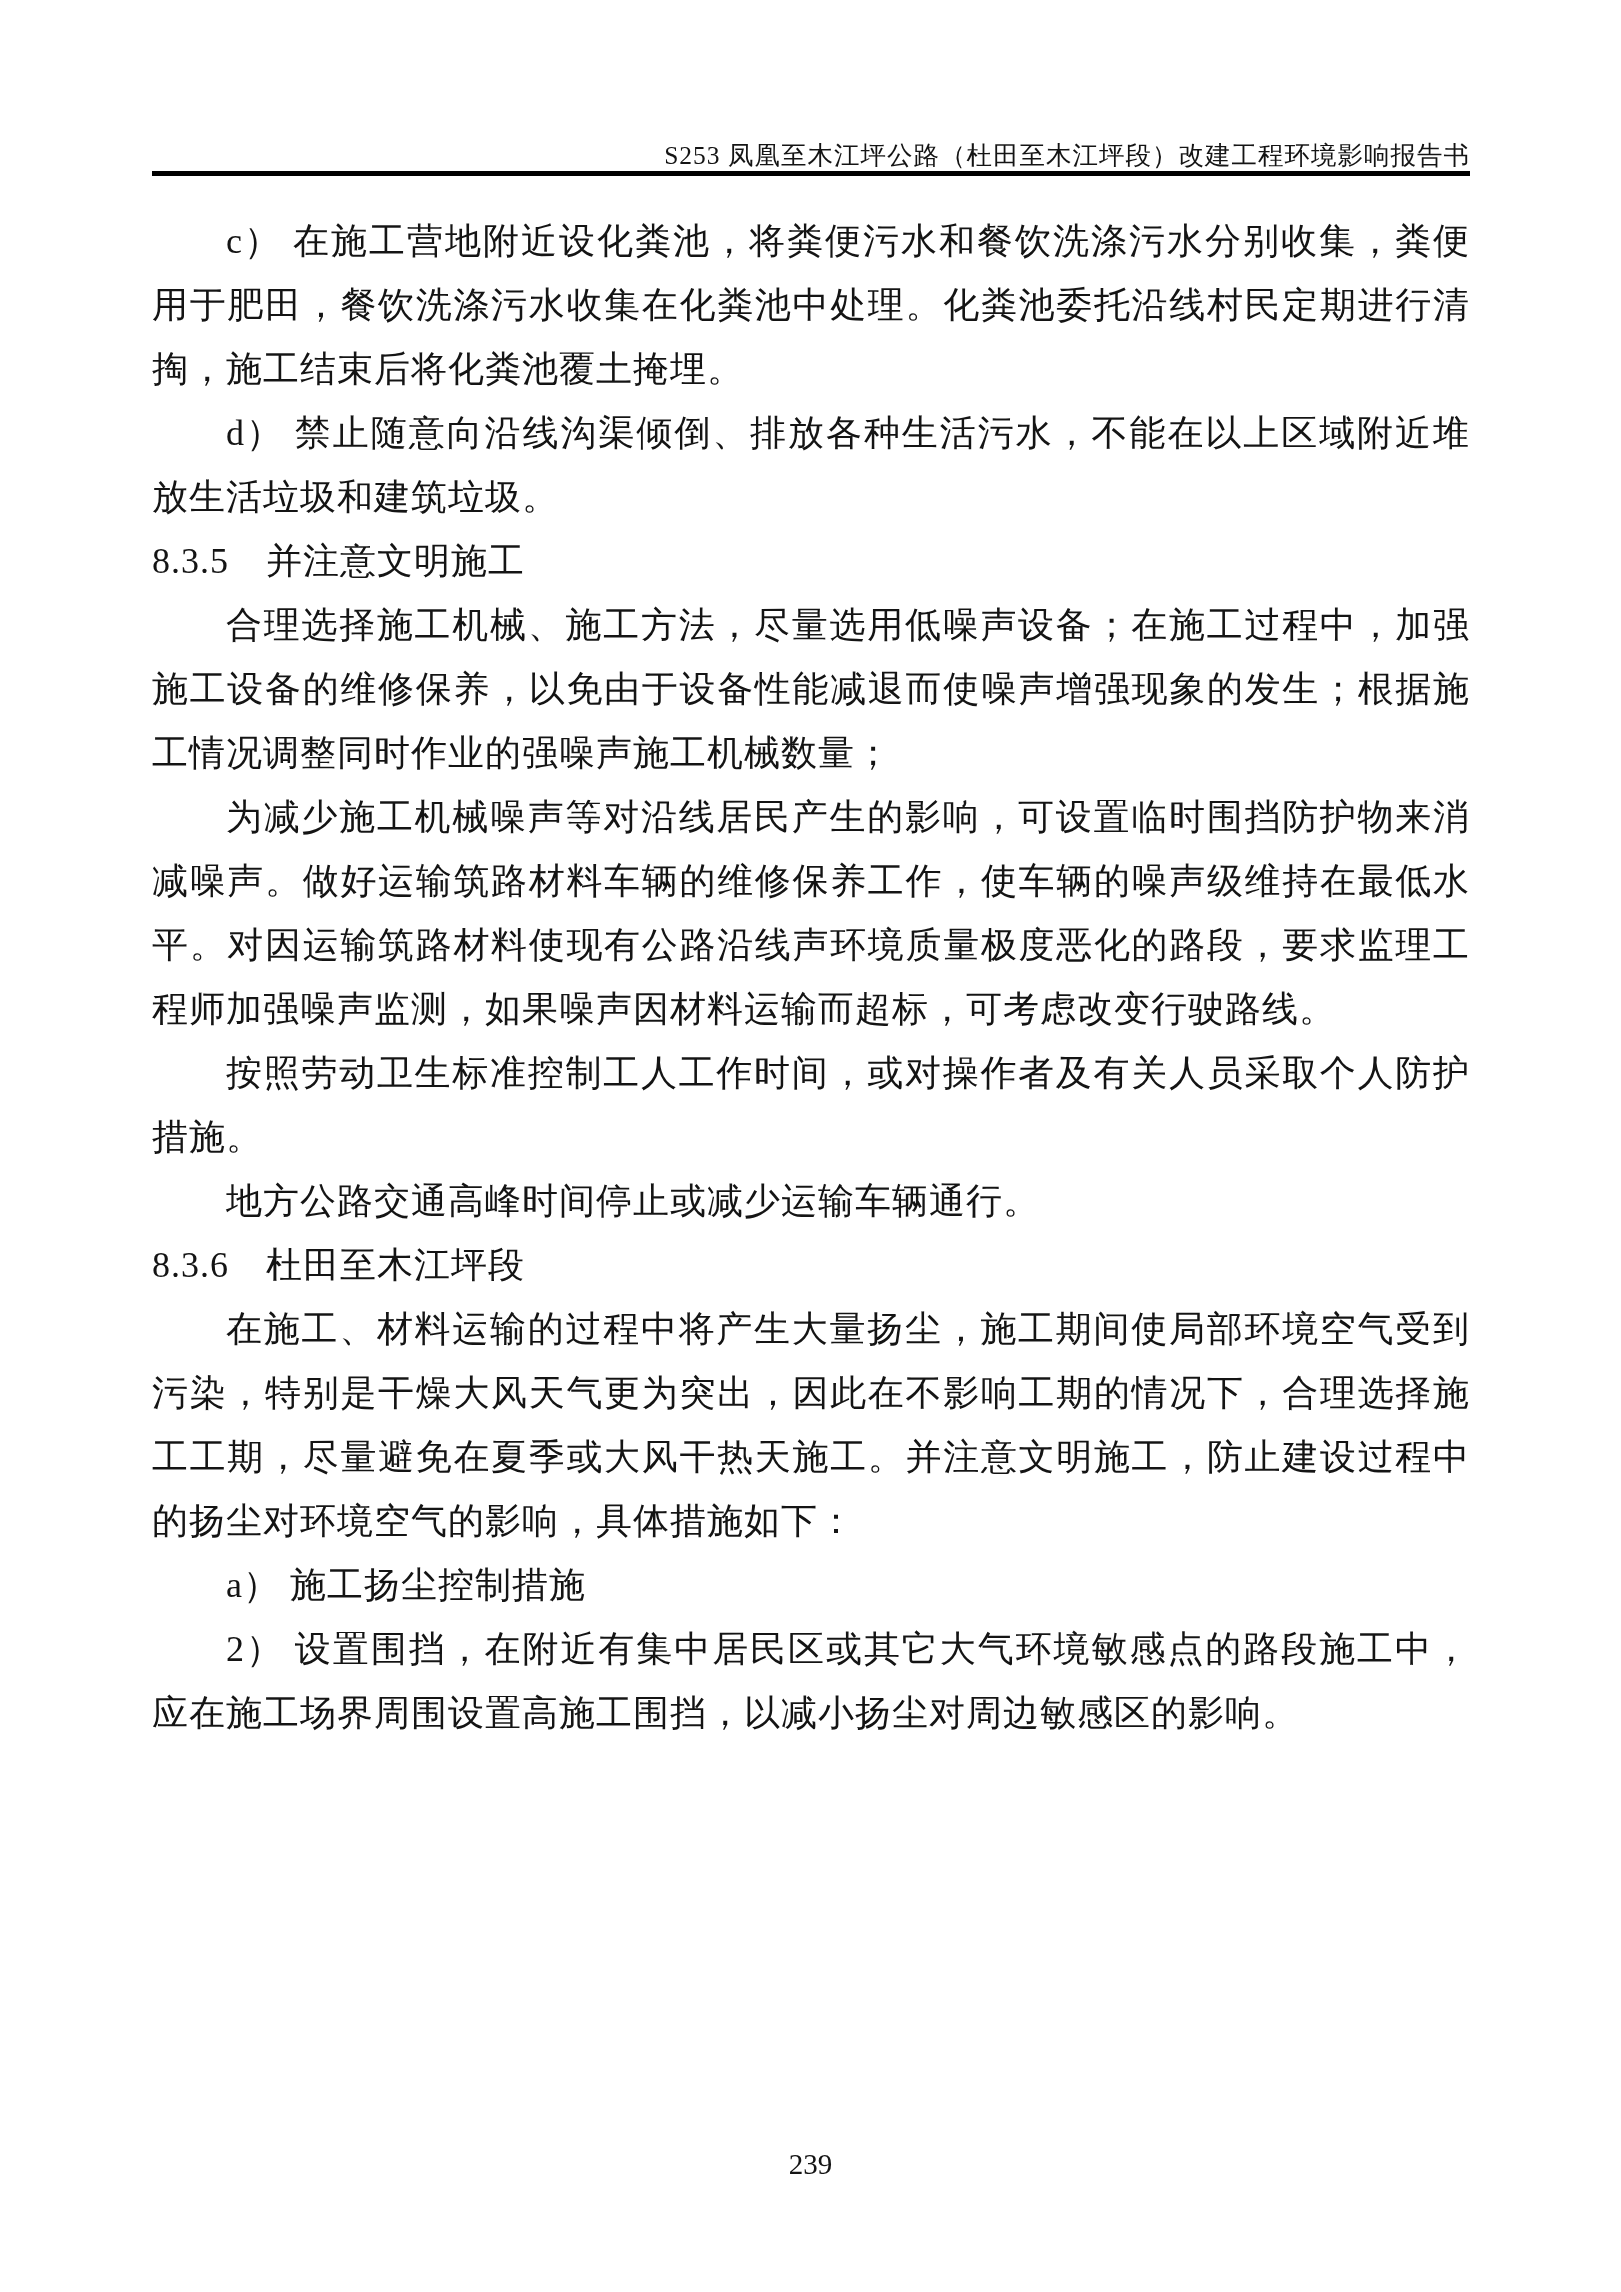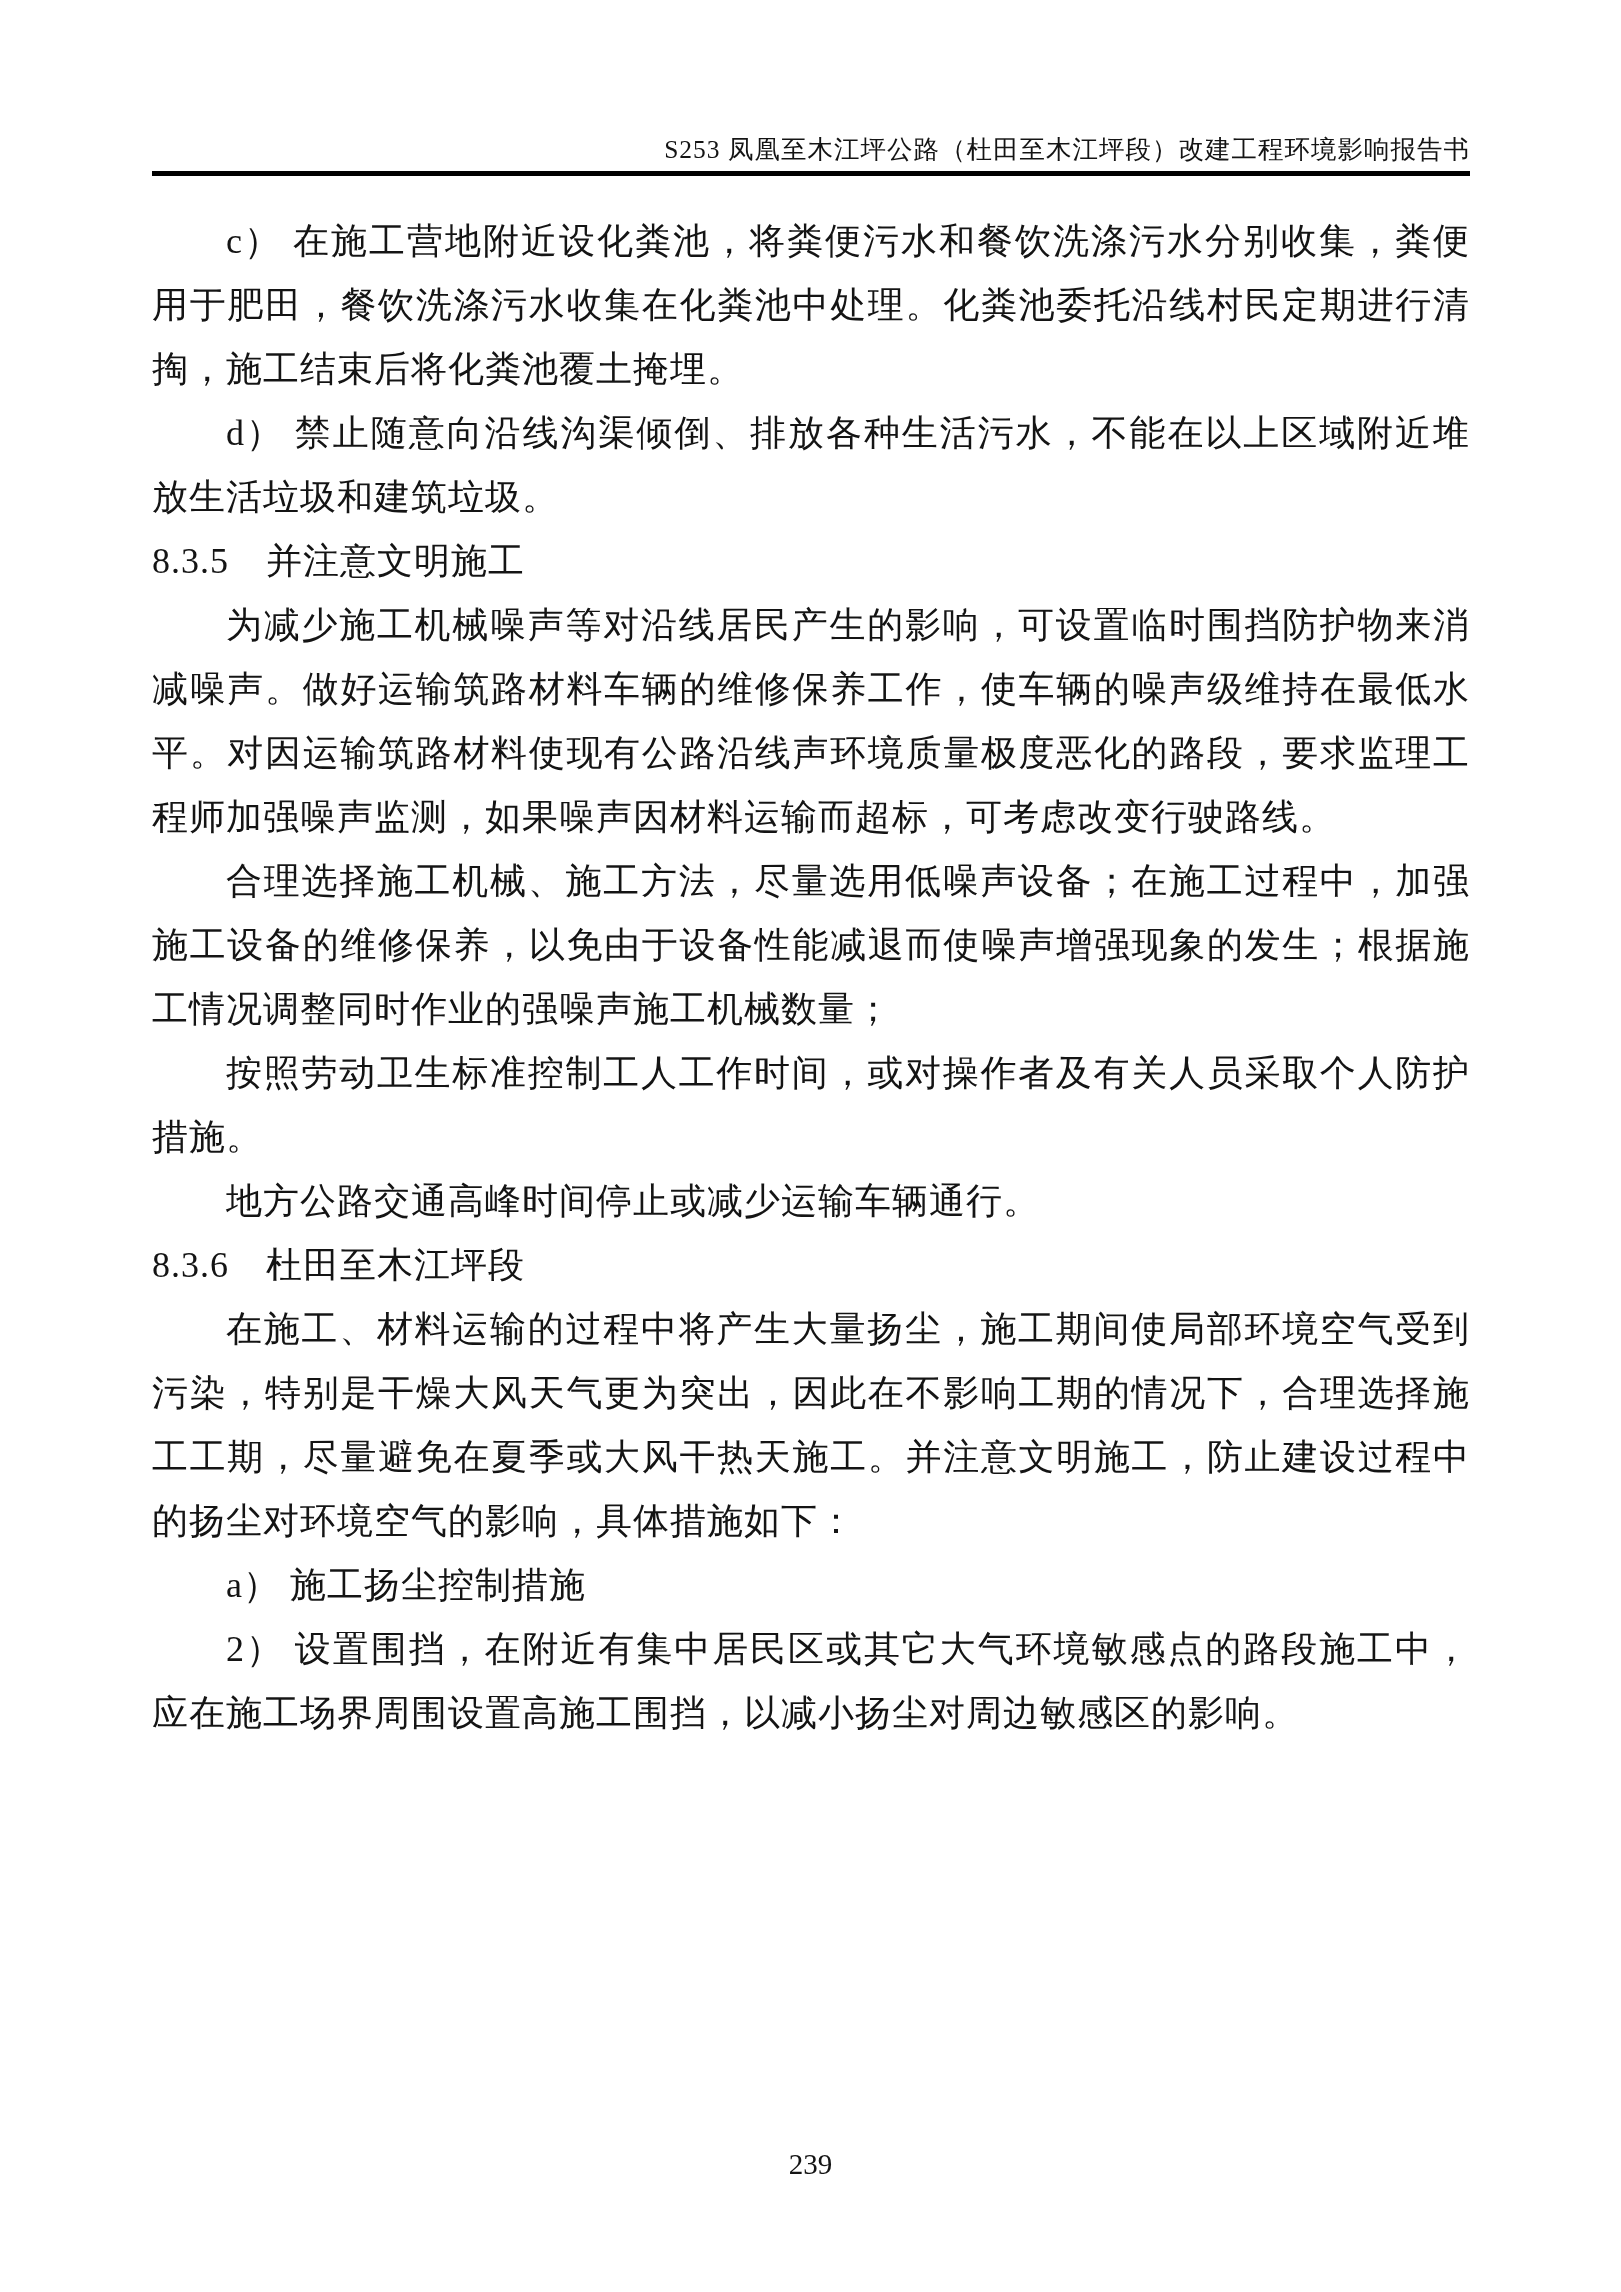--- a/index.html
+++ b/index.html
@@ -12,21 +12,21 @@
     width: 1621px;
     height: 2293px;
     margin: 0 auto;
     background: #ffffff;
     font-family: "Liberation Serif", "DejaVu Serif", serif;
     color: #141414;
     overflow: hidden;
   }
   .header-title {
     position: absolute;
-    top: 133px;
+    top: 139px;
     left: 152px;
     width: 1318px;
     text-align: right;
     font-size: 25.5px;
     line-height: 33px;
     letter-spacing: 1px;
     white-space: nowrap;
   }
   .header-rule {
     position: absolute;
@@ -85,23 +85,23 @@
 
     <p class="body-para">c） 在施工营地附近设化粪池，将粪便污水和餐饮洗涤污水分别收集，粪便用于肥田，餐饮洗涤污水收集在化粪池中处理。化粪池委托沿线村民定期进行清掏，施工结束后将化粪池覆土掩埋。</p>
 
     <p class="body-para">d） 禁止随意向沿线沟渠倾倒、排放各种生活污水，不能在以上区域附近堆放生活垃圾和建筑垃圾。</p>
 
     <h2 class="section-heading">
       <span class="section-number">8.3.5</span><span>并注意文明施工</span>
     </h2>
 
 
+    <p class="body-para">合理选择施工机械、施工方法，尽量选用低噪声设备；在施工过程中，加强施工设备的维修保养，以免由于设备性能减退而使噪声增强现象的发生；根据施工情况调整同时作业的强噪声施工机械数量；</p>
+
     <p class="body-para">为减少施工机械噪声等对沿线居民产生的影响，可设置临时围挡防护物来消减噪声。做好运输筑路材料车辆的维修保养工作，使车辆的噪声级维持在最低水平。对因运输筑路材料使现有公路沿线声环境质量极度恶化的路段，要求监理工程师加强噪声监测，如果噪声因材料运输而超标，可考虑改变行驶路线。</p>
-
-    <p class="body-para">合理选择施工机械、施工方法，尽量选用低噪声设备；在施工过程中，加强施工设备的维修保养，以免由于设备性能减退而使噪声增强现象的发生；根据施工情况调整同时作业的强噪声施工机械数量；</p>
 
     <p class="body-para">按照劳动卫生标准控制工人工作时间，或对操作者及有关人员采取个人防护措施。</p>
 
     <p class="body-para">地方公路交通高峰时间停止或减少运输车辆通行。</p>
 
     <h2 class="section-heading">
       <span class="section-number">8.3.6</span><span>杜田至木江坪段</span>
     </h2>
 
     <p class="body-para">在施工、材料运输的过程中将产生大量扬尘，施工期间使局部环境空气受到污染，特别是干燥大风天气更为突出，因此在不影响工期的情况下，合理选择施工工期，尽量避免在夏季或大风干热天施工。并注意文明施工，防止建设过程中的扬尘对环境空气的影响，具体措施如下：</p>

